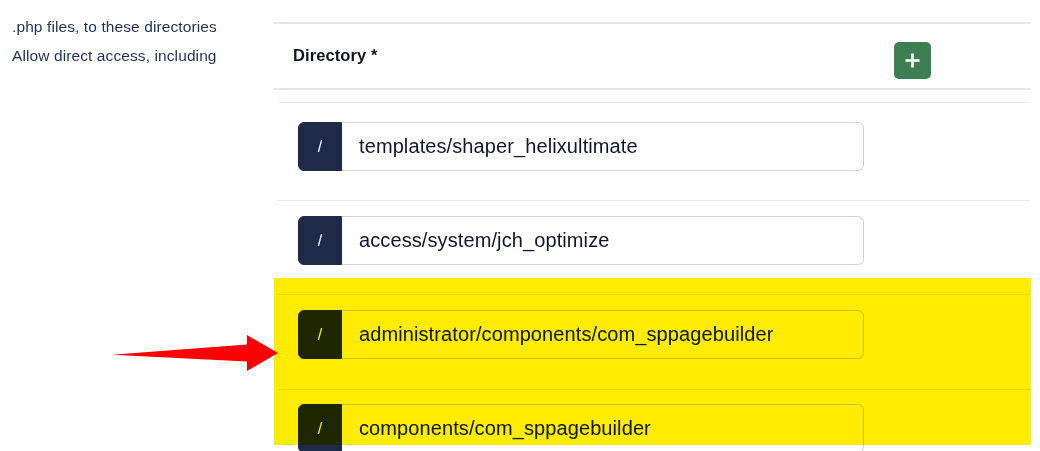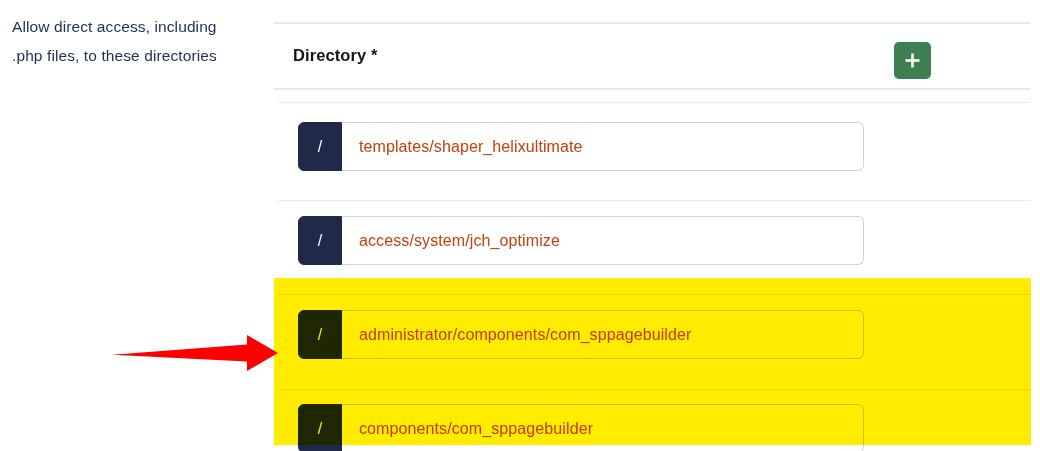--- a/index.html
+++ b/index.html
@@ -116,22 +116,22 @@
   }
   .input-value {
     flex: 1 1 auto;
     background: #ffffff;
     border: 1px solid #ccd3e0;
     border-left: none;
     border-radius: 0 6px 6px 0;
     display: flex;
     align-items: center;
     padding-left: 17px;
-    font-size: 16px;
-    color: #c2410c;
+    font-size: 20px;
+    color: #0f172a;
     box-sizing: border-box;
     letter-spacing: 0.1px;
   }
 
   .glyph { display: block; }
   .glyph svg { display: block; }
 
   
   #header-add-button {
     position: absolute;
@@ -168,22 +168,22 @@
     top: 330px;
     width: 170px;
     height: 46px;
     pointer-events: none;
   }
 </style>
 </head>
 <body>
 
 <div id="field-label">
+  <span class="label-line">.php files, to these directories</span>
   <span class="label-line">Allow direct access, including</span>
-  <span class="label-line">.php files, to these directories</span>
 </div>
 
 <div id="directory-panel">
 
   <div class="panel-top-rule"></div>
 
   <div class="panel-header">
     <span class="panel-header-title">Directory *</span>
     <button id="header-add-button" title="Add field">
       <span class="glyph">

